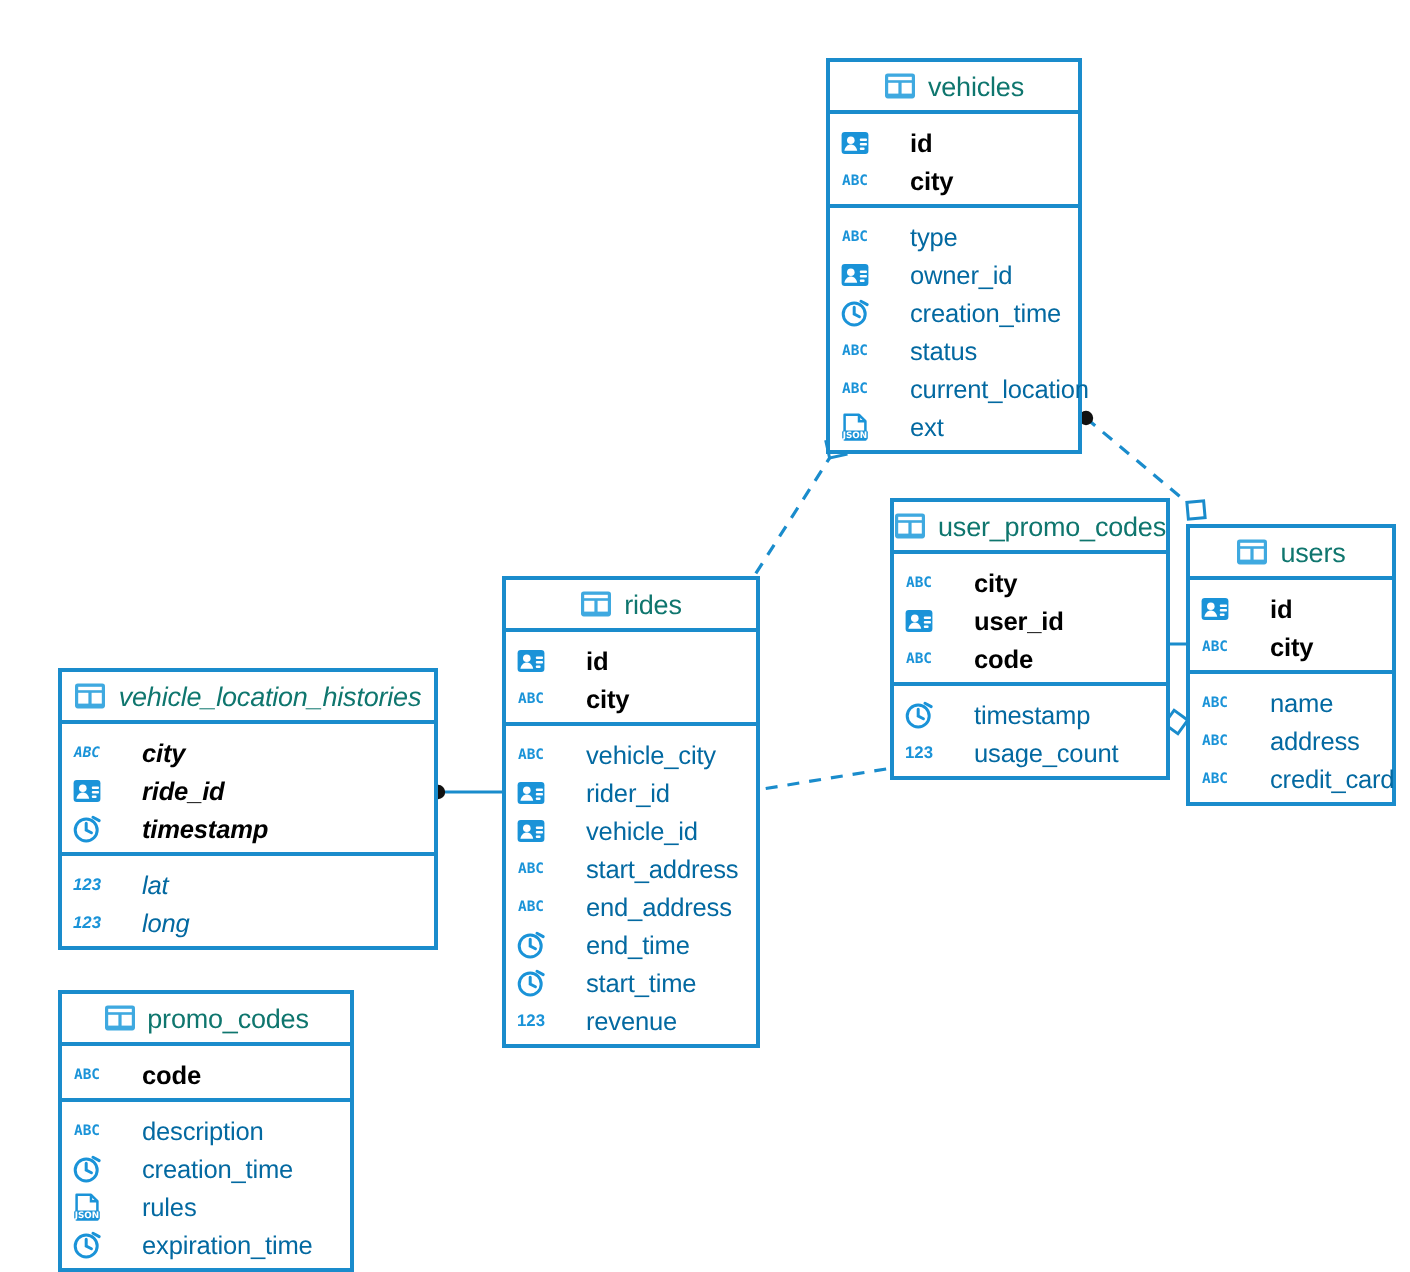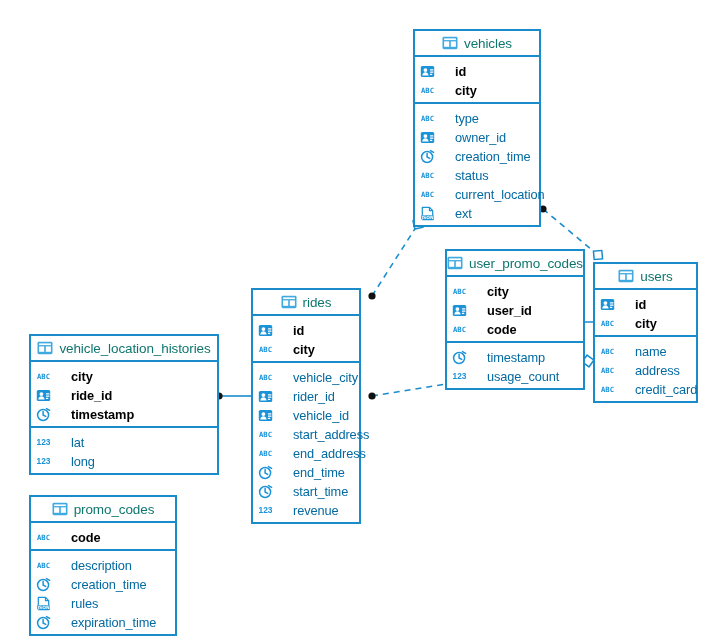--- a/index.html
+++ b/index.html
@@ -290,21 +290,21 @@
           <div class="field-row">
             <span class="ico">
               <svg viewBox="0 0 15 15">
                 <text x="7.5" y="9.5" text-anchor="middle" font-family="DejaVu Sans Mono, monospace" font-size="7.2" font-weight="bold" fill="#1a93d8">ABC</text>
               </svg>
             </span>
             <span class="field-name">credit_card</span>
           </div>
         </div>
       </div>
-      <div class="table-node" style="left: 251px; top: 288px; width: 110px;">
+      <div class="table-node" style="left: 251px; top: 288px; width: 129px;">
         <div class="tbl-header">
           <span class="tbl-ico">
             <svg viewBox="0 0 16 14">
               <rect x="0.5" y="0.8" width="15" height="12.4" rx="1.4" fill="#3fa9e0"></rect>
               <rect x="2.1" y="2.4" width="11.8" height="1.7" fill="#ffffff"></rect>
               <rect x="2.1" y="5.4" width="5.1" height="5.4" fill="#ffffff"></rect>
               <rect x="8.8" y="5.4" width="5.1" height="5.4" fill="#ffffff"></rect>
             </svg>
           </span>
           <span class="tbl-title">rides</span>
@@ -406,21 +406,21 @@
           <div class="field-row">
             <span class="ico">
               <svg viewBox="0 0 15 15">
                 <text x="7.5" y="10" text-anchor="middle" font-family="Liberation Sans, sans-serif" font-size="8.4" font-weight="bold" fill="#1a93d8">123</text>
               </svg>
             </span>
             <span class="field-name">revenue</span>
           </div>
         </div>
       </div>
-      <div class="table-node" style="left: 29px; top: 334px; width: 190px;">
+      <div class="table-node" style="left: 29px; top: 334px; width: 190px; font-style: italic;">
         <div class="tbl-header">
           <span class="tbl-ico">
             <svg viewBox="0 0 16 14">
               <rect x="0.5" y="0.8" width="15" height="12.4" rx="1.4" fill="#3fa9e0"></rect>
               <rect x="2.1" y="2.4" width="11.8" height="1.7" fill="#ffffff"></rect>
               <rect x="2.1" y="5.4" width="5.1" height="5.4" fill="#ffffff"></rect>
               <rect x="8.8" y="5.4" width="5.1" height="5.4" fill="#ffffff"></rect>
             </svg>
           </span>
           <span class="tbl-title">vehicle_location_histories</span>

